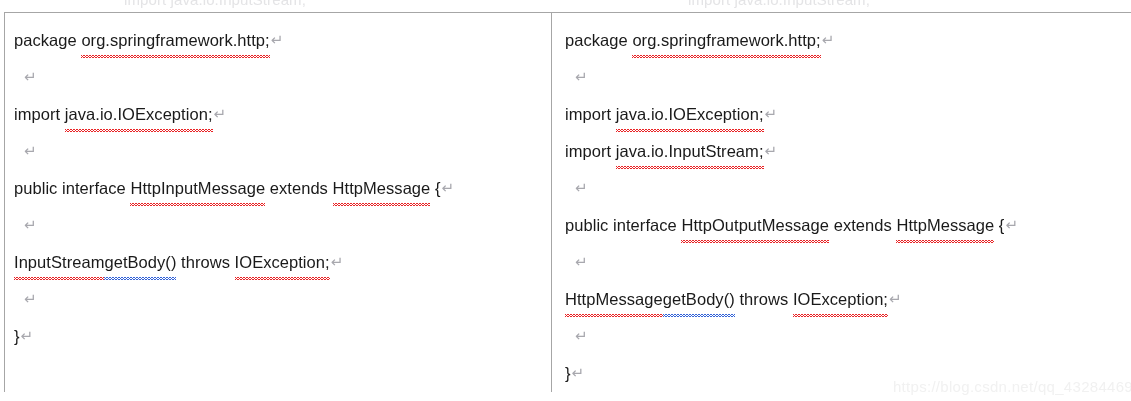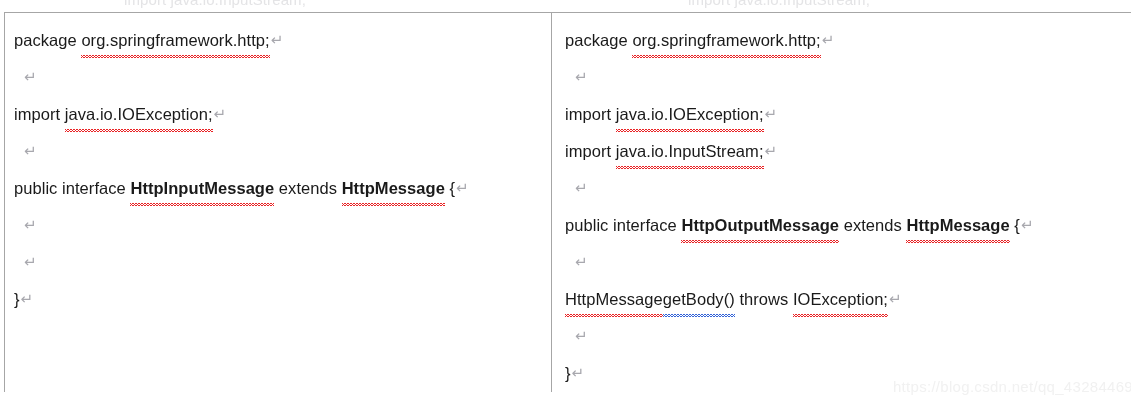--- a/index.html
+++ b/index.html
@@ -83,21 +83,21 @@
 
   
   .ret {
     color: #a8a8ae;
     font-size: 15px;
     font-family: "DejaVu Sans", sans-serif;
     margin-left: 1px;
     vertical-align: 1px;
   }
 
-  .bold { font-weight: bold; }
+  .bold { font-weight: normal; }
 
   
   .sq {
     position: relative;
     display: inline-block;
   }
   .sq::after {
     content: "";
     position: absolute;
     left: 0;
@@ -141,20 +141,21 @@
 
 <div class="doc-table">
   <div class="cell cell-left">
     <div class="code-lines">
         <div class="line"><span>package </span><span class="sq">org.springframework.http;</span><span class="ret">↵</span></div>
         <div class="line blank"><span class="ret">↵</span></div>
         <div class="line"><span>import </span><span class="sq">java.io.IOException;</span><span class="ret">↵</span></div>
         <div class="line blank"><span class="ret">↵</span></div>
         <div class="line"><span>public interface </span><span class="sq bold">HttpInputMessage</span><span> extends </span><span class="sq bold">HttpMessage</span><span> {</span><span class="ret">↵</span></div>
         <div class="line blank"><span class="ret">↵</span></div>
+        <div class="line"><span class="sq">InputStream </span><span class="sq sq-blue">getBody()</span><span> throws </span><span class="sq">IOException;</span><span class="ret">↵</span></div>
         <div class="line blank"><span class="ret">↵</span></div>
         <div class="line"><span>}</span><span class="ret">↵</span></div>
       </div>
   </div>
   <div class="cell cell-right">
     <div class="code-lines">
         <div class="line"><span>package </span><span class="sq">org.springframework.http;</span><span class="ret">↵</span></div>
         <div class="line blank"><span class="ret">↵</span></div>
         <div class="line"><span>import </span><span class="sq">java.io.IOException;</span><span class="ret">↵</span></div>
         <div class="line"><span>import </span><span class="sq">java.io.InputStream;</span><span class="ret">↵</span></div>

